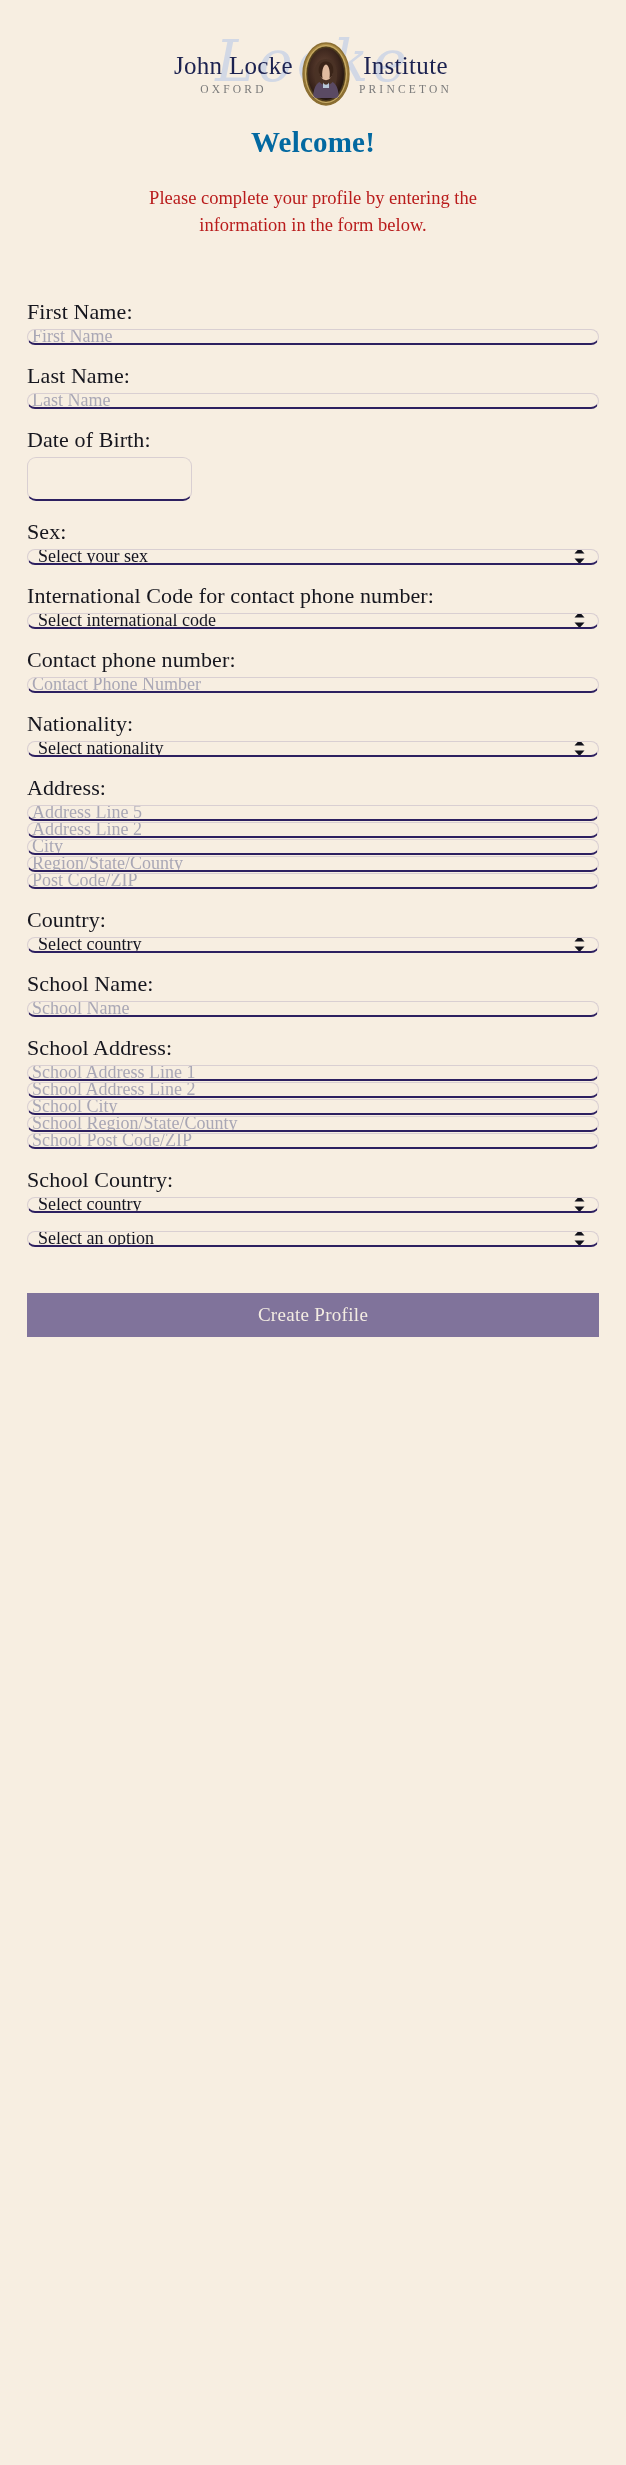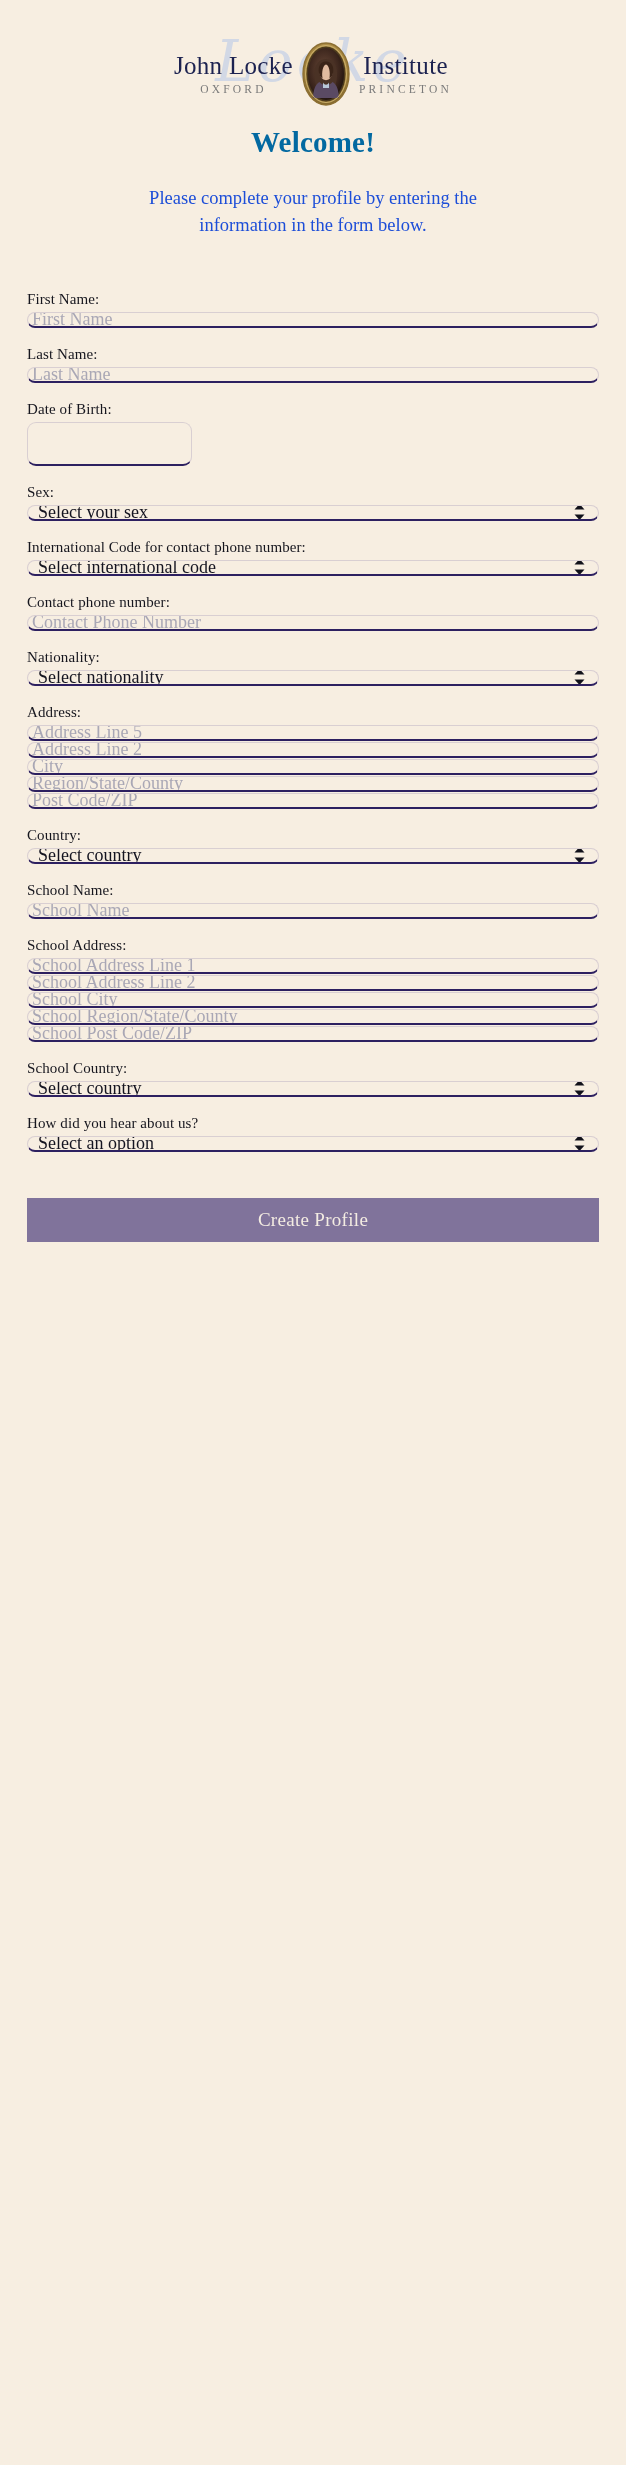--- a/index.html
+++ b/index.html
@@ -99,39 +99,40 @@
     color: #0369a1;
     font-family: "Liberation Serif", "DejaVu Serif", serif;
     letter-spacing: .2px;
   }
   .subtitle {
     margin: 26px auto 0 auto;
     width: 390px;
     text-align: center;
     font-size: 18.5px;
     line-height: 1.45;
-    color: #1d4ed8;
+    color: #b91c1c;
     font-family: "Liberation Serif", "DejaVu Serif", serif;
   }
 
   
   .form {
     width: 572px;
     margin: 0 auto;
     padding-top: 52px;
   }
   .field-group { margin-bottom: 18px; }
 
   .flabel {
     display: block;
-    font-size: 15px;
+    font-size: 22px;
     color: #16161e;
     margin-bottom: 4px;
     font-family: "Liberation Serif", "DejaVu Serif", serif;
     letter-spacing: .1px;
+    margin-top: 8px;
   }
 
   .ctrl {
     position: relative;
     width: 100%;
     height: 16px;
     border: 1px solid #d9cfd2;
     border-bottom: 2px solid #2d2060;
     border-radius: 18px;
     background: transparent;
@@ -373,21 +374,20 @@
         <span class="chev">
           <svg width="13" height="18" viewBox="0 0 13 18">
             <path d="M6.5 1 L11.5 6.4 L1.5 6.4 Z" fill="#11111a"></path>
             <path d="M6.5 17 L11.5 11.6 L1.5 11.6 Z" fill="#11111a"></path>
           </svg>
         </span>
       </div>
     </div>
 
     <div class="field-group">
-      <label class="flabel">How did you hear about us?</label>
       <div class="ctrl select">
         <span class="txt">Select an option</span>
         <span class="chev">
           <svg width="13" height="18" viewBox="0 0 13 18">
             <path d="M6.5 1 L11.5 6.4 L1.5 6.4 Z" fill="#11111a"></path>
             <path d="M6.5 17 L11.5 11.6 L1.5 11.6 Z" fill="#11111a"></path>
           </svg>
         </span>
       </div>
     </div>

